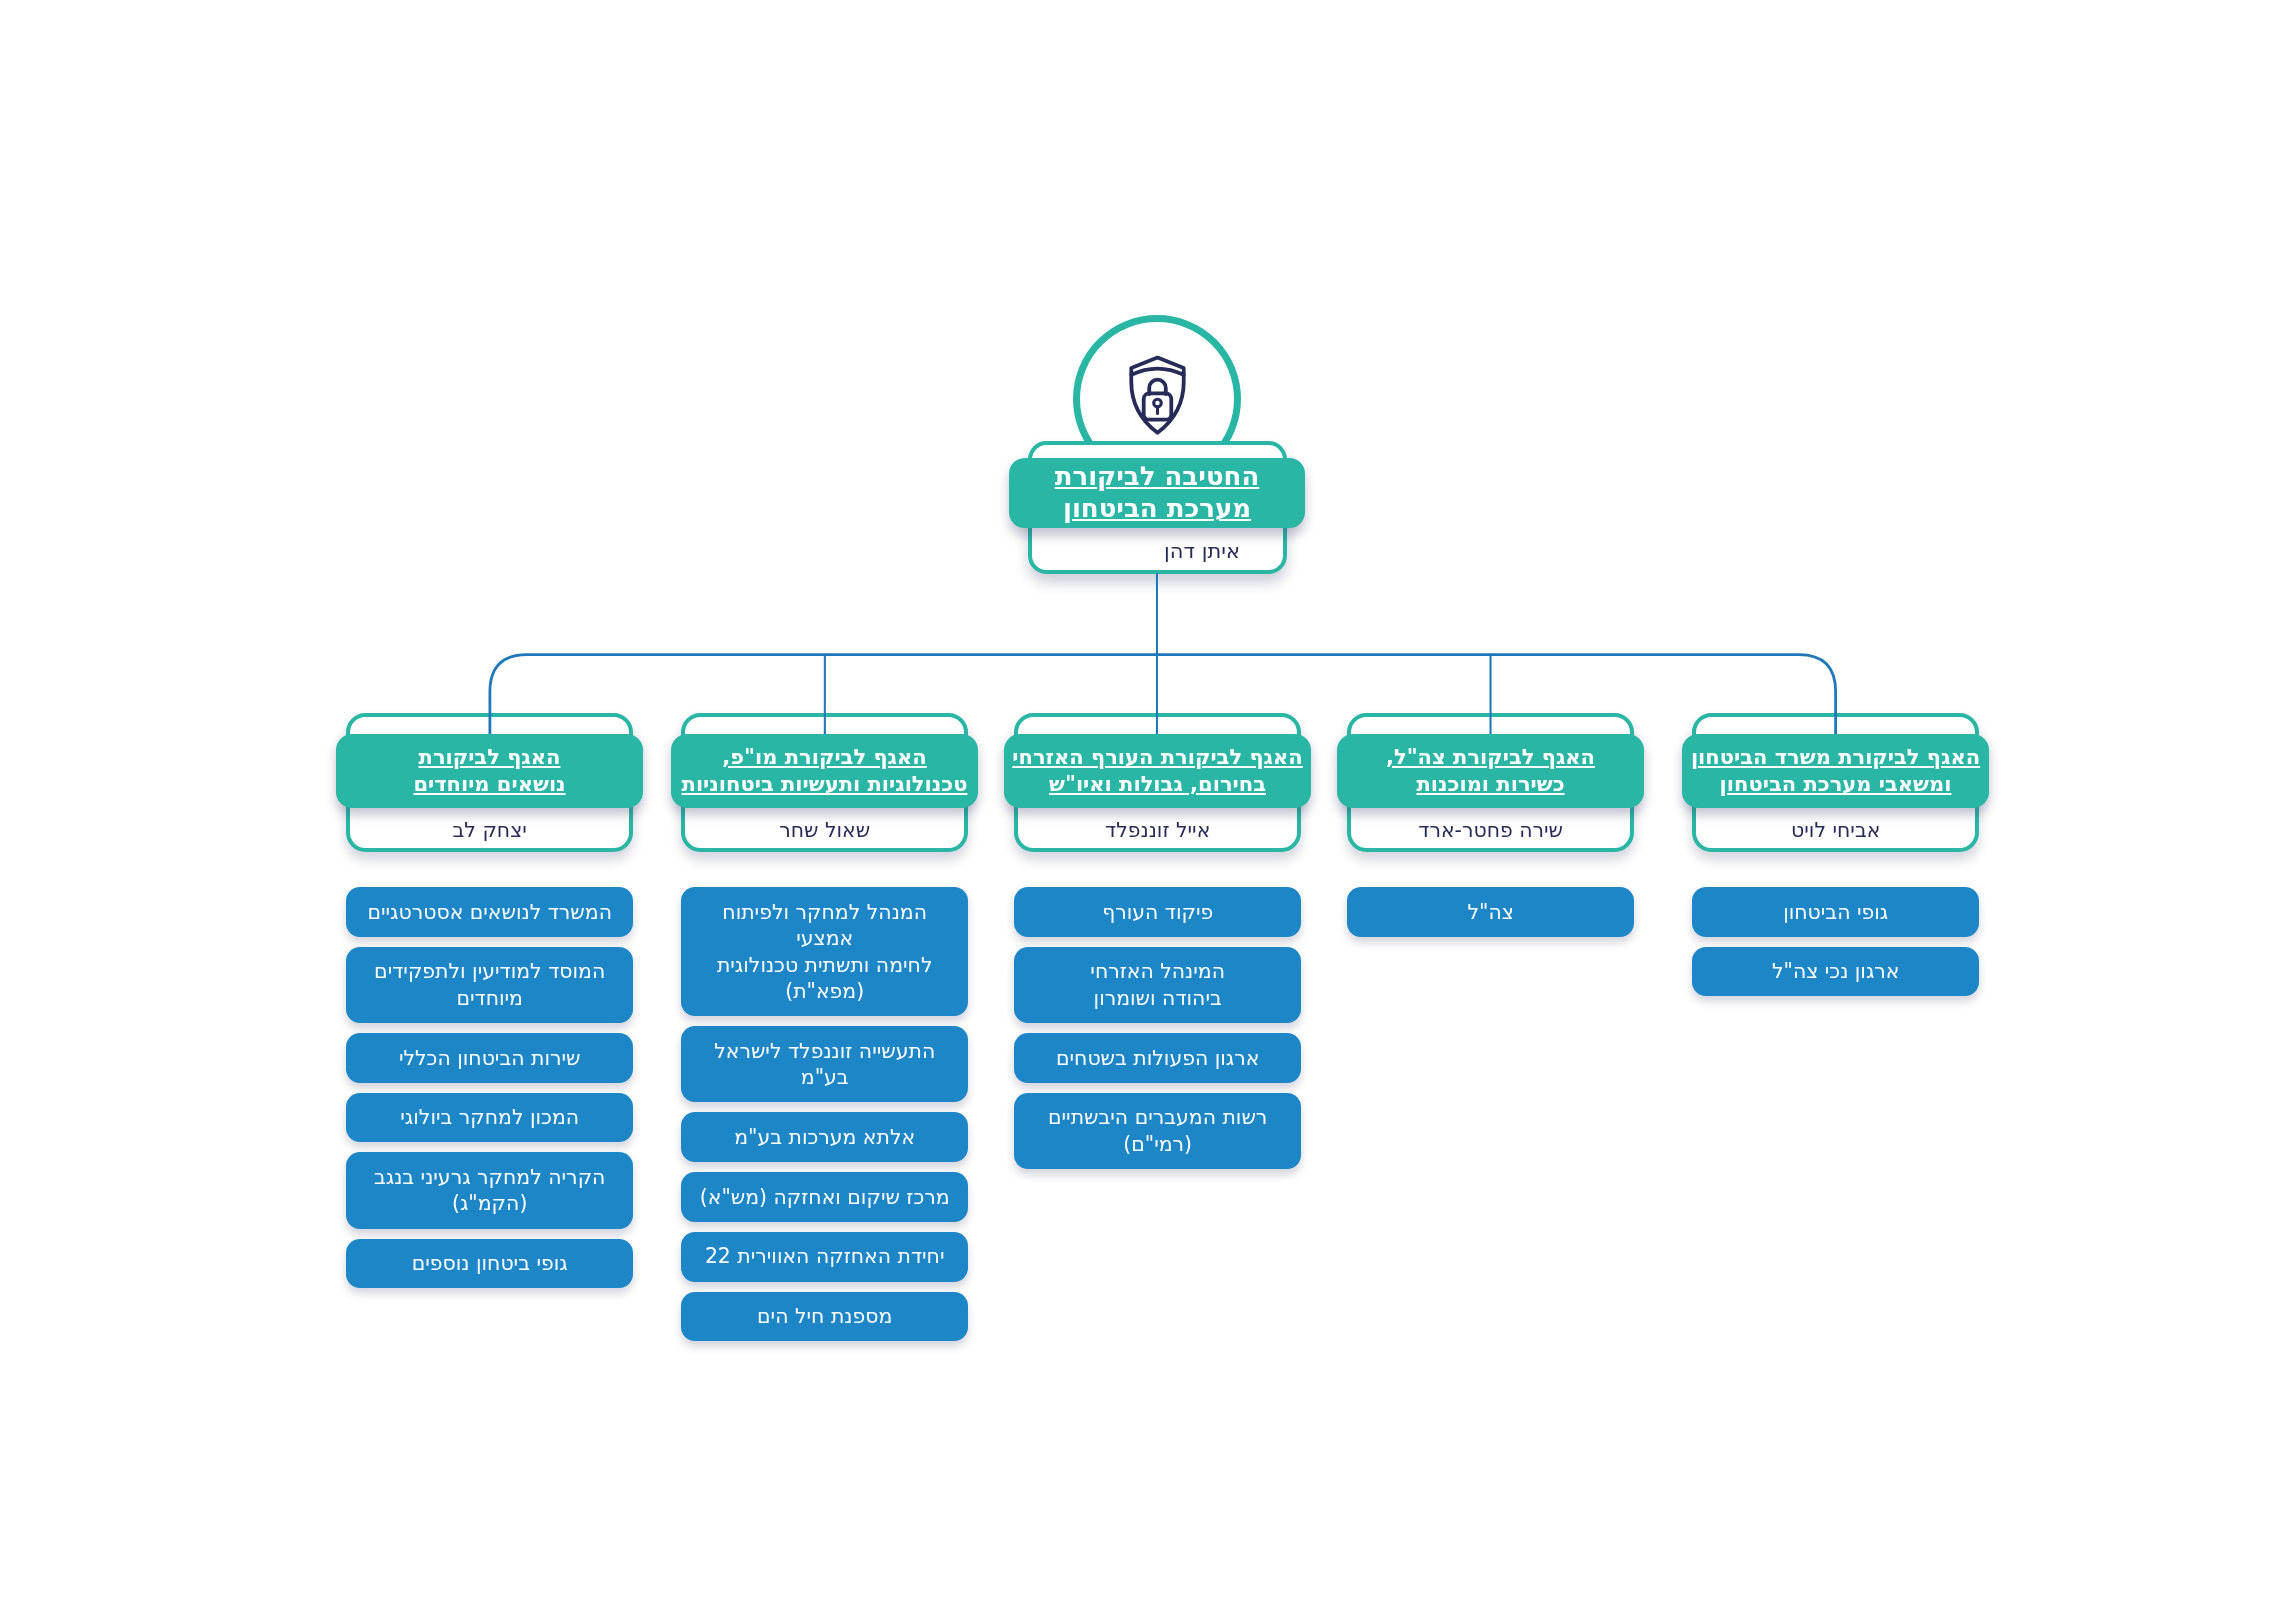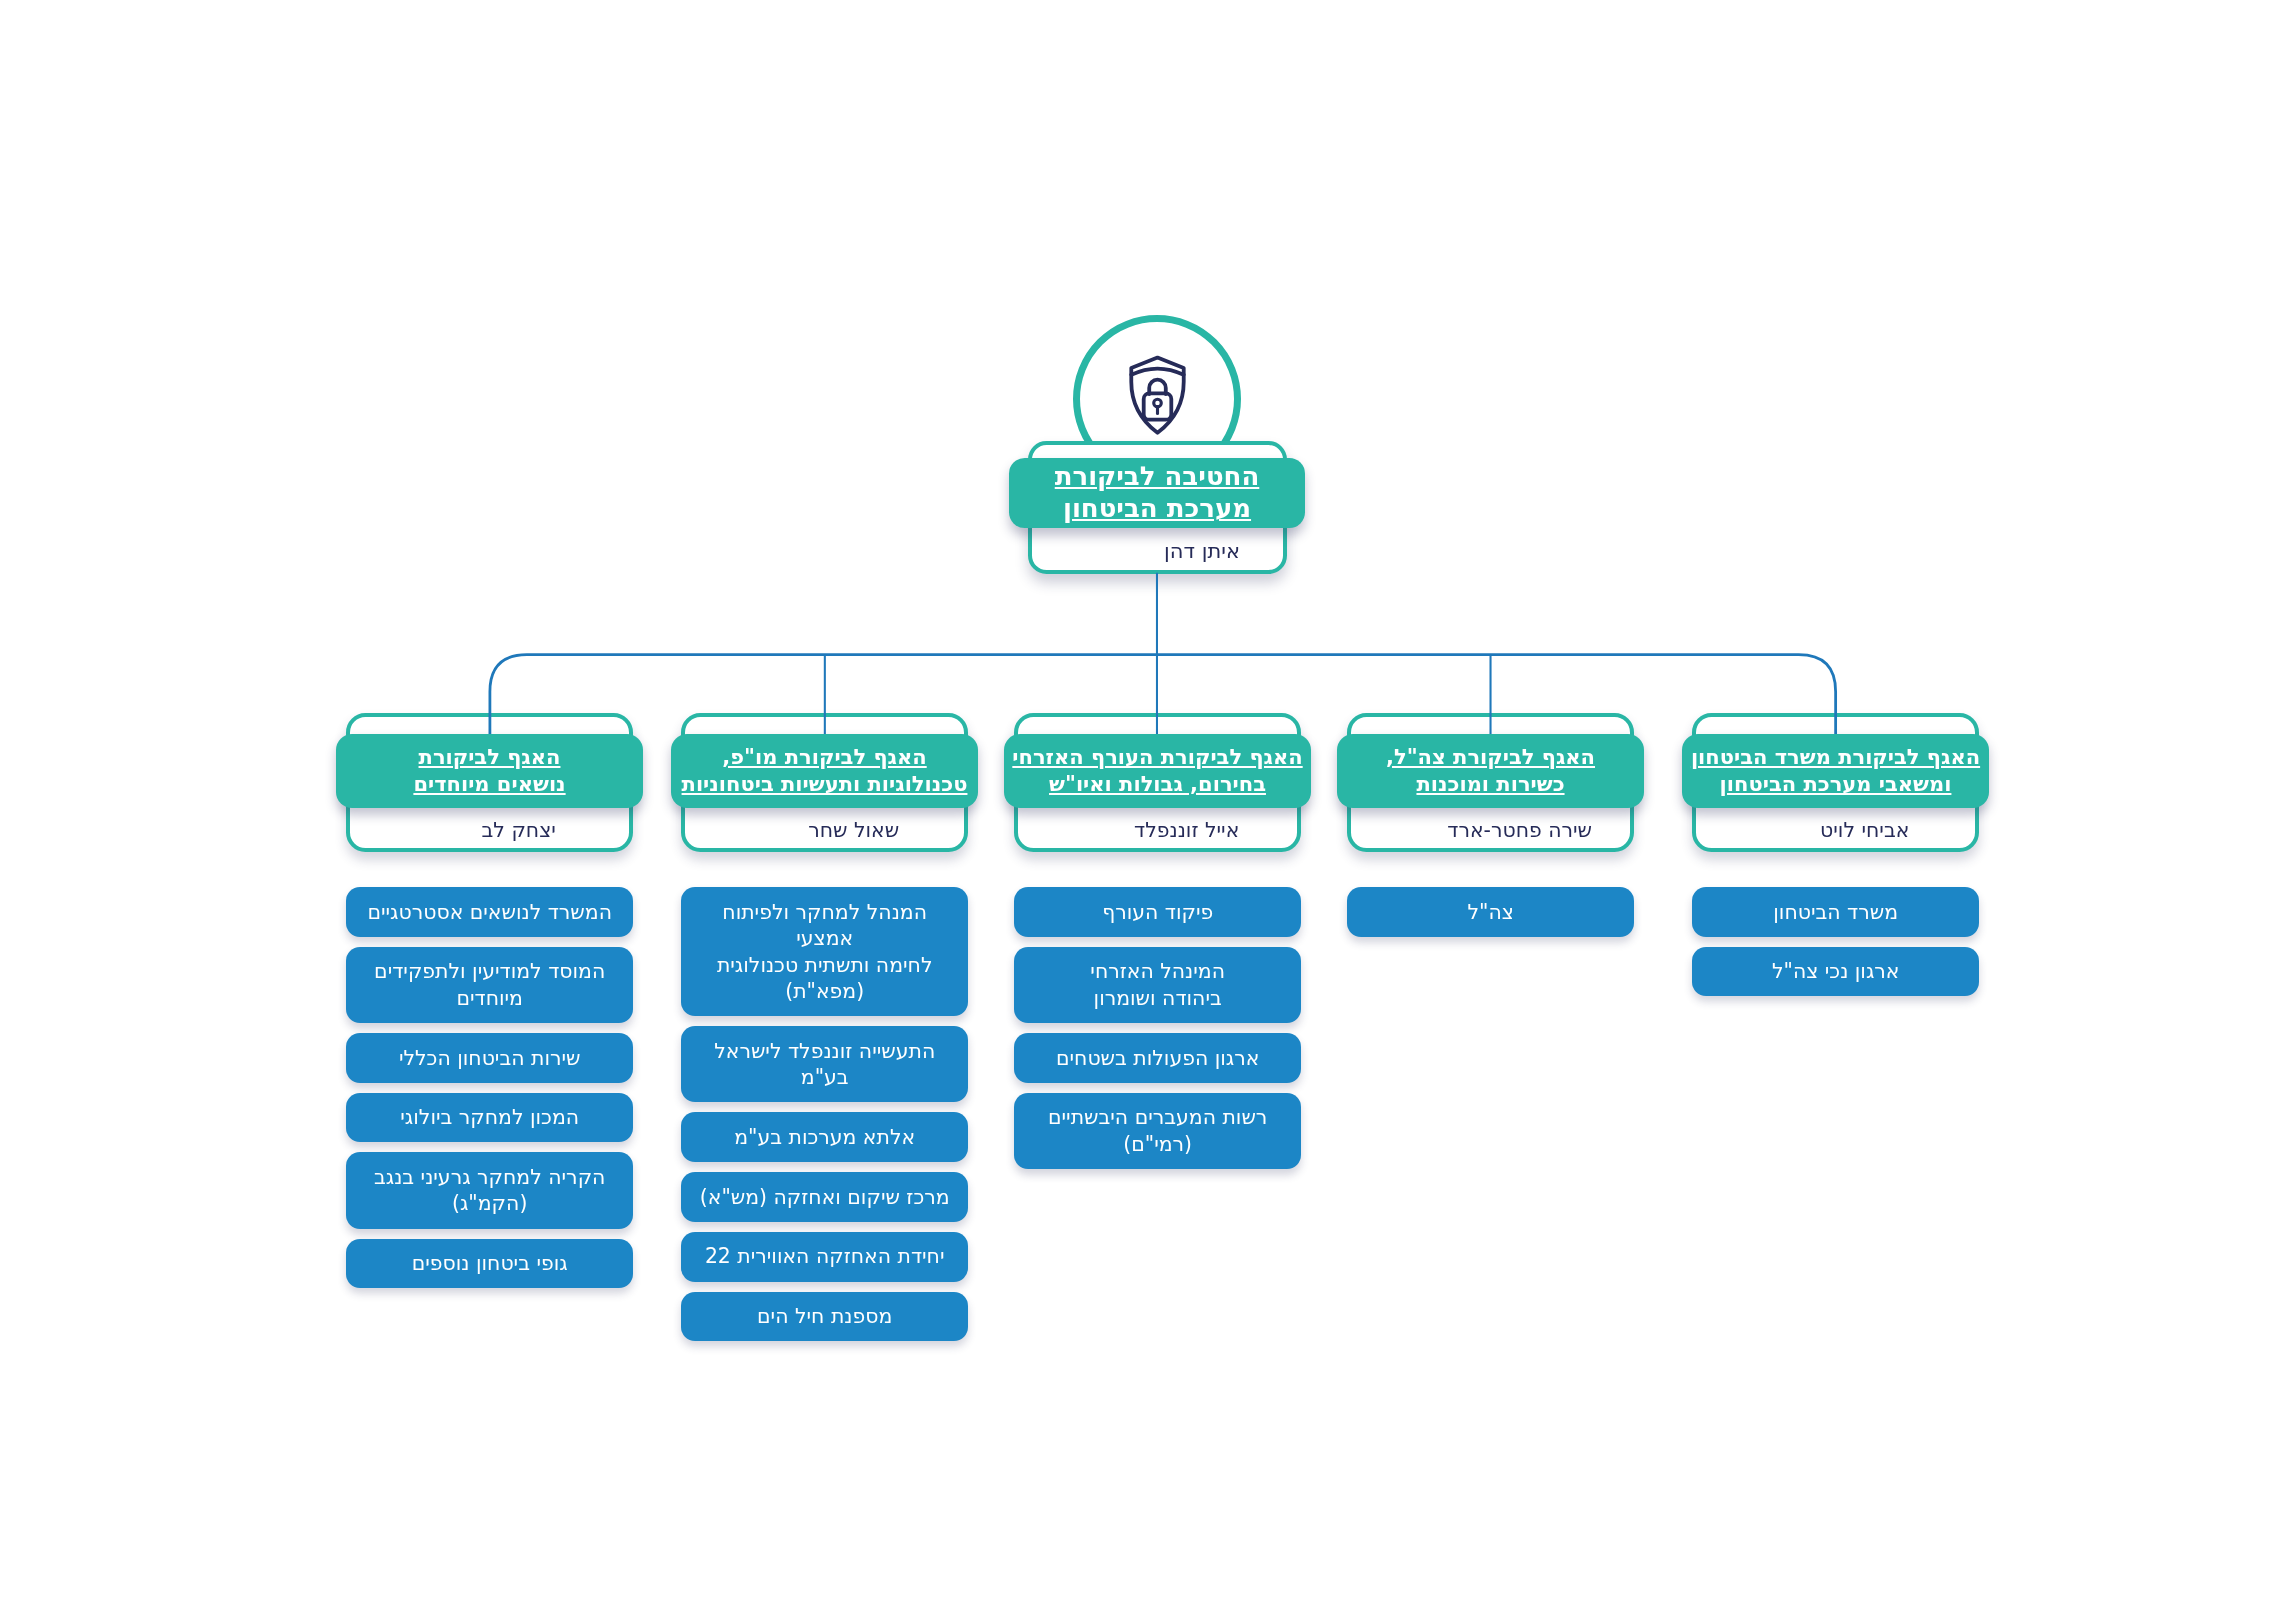--- a/index.html
+++ b/index.html
@@ -95,21 +95,20 @@
     padding: 0 6.5px;
     text-decoration: underline;
   }
   .dept-name {
     position: absolute; left: 10.2px; top: 98px;
     width: 287px; height: 37px;
     display: flex; align-items: center; justify-content: center;
     font-size: 20.4px;
     color: var(--navy);
     z-index: 3;
-    padding-left: 29px;
   }
   .unit-list {
     position: absolute; left: 10.2px; top: 174px;
     width: 287px;
     display: flex; flex-direction: column; gap: 10px;
     z-index: 2;
   }
   .unit {
     box-sizing: border-box;
     background: var(--blue);
@@ -156,21 +155,21 @@
 
   <div id="departments">
       <div class="dept-node" style="left: 1682px;">
       <div class="dept-card"></div>
       <div class="dept-name">אביחי לויט</div>
       <div class="dept-banner">
         <div class="banner-text">האגף לביקורת משרד הביטחון
 ומשאבי מערכת הביטחון</div>
       </div>
       <div class="unit-list">
-          <div class="unit">משרד הביטחון</div>
+          <div class="unit">גופי הביטחון</div>
           <div class="unit">ארגון נכי צה"ל</div>
         </div>
     </div>
       <div class="dept-node" style="left: 1337px;">
       <div class="dept-card"></div>
       <div class="dept-name">שירה פחטר-ארד</div>
       <div class="dept-banner">
         <div class="banner-text">האגף לביקורת צה"ל,
 כשירות ומוכנות</div>
       </div>

